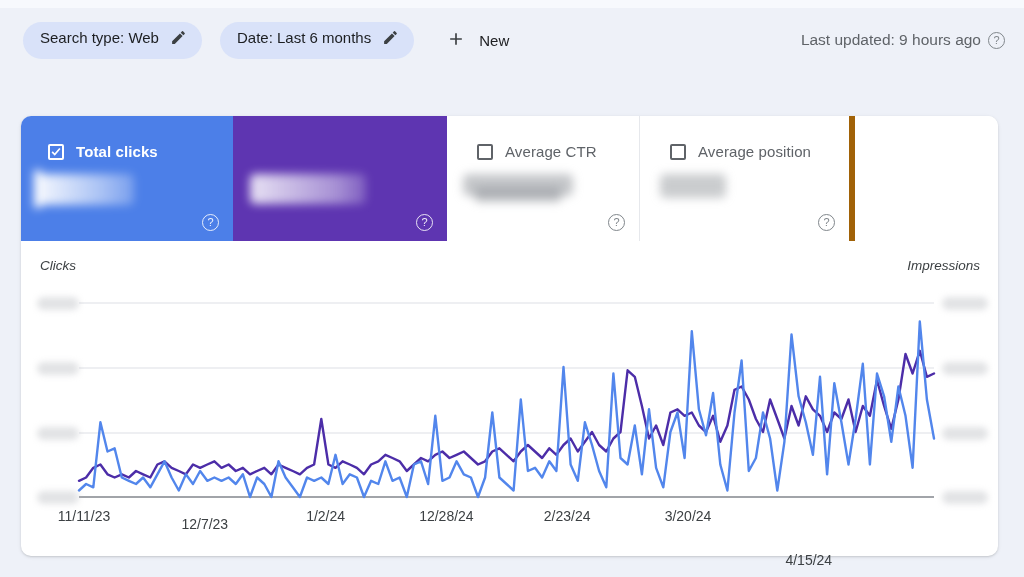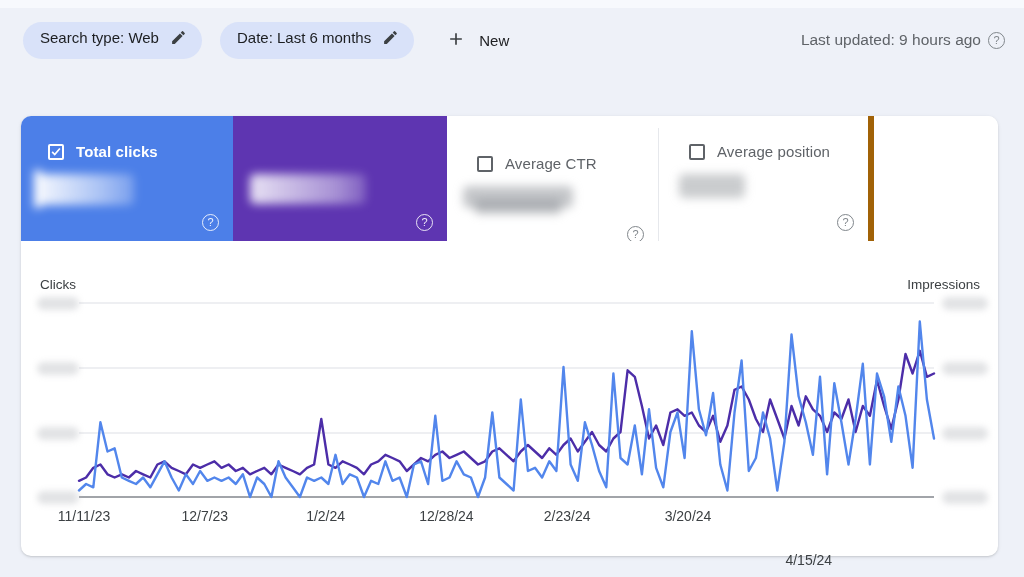--- a/index.html
+++ b/index.html
@@ -44,42 +44,42 @@
     position:absolute; left:21px; top:116px; width:977px; height:440px;
     background:#fff; border-radius:10px;
     box-shadow:0 1px 2px rgba(60,64,67,.18), 0 1px 4px rgba(60,64,67,.08);
   }
 
   
   .tiles { position:absolute; top:0; left:0; right:0; height:125px; display:flex; border-radius:10px 10px 0 0; overflow:hidden; }
   .tile { position:relative; height:125px; cursor:pointer; }
   .tile-clicks      { width:212px; background:#4c7fe8; color:#fff;text-align:right; }
   .tile-impressions { width:214px; background:#5e35b1; color:#fff; }
-  .tile-ctr         { width:212px; background:#fff; color:#5f6368; border-right:1px solid #e6e8ec;margin-top:12px; }
+  .tile-ctr         { width:193px; background:#fff; color:#5f6368; border-right:1px solid #e6e8ec; }
   .tile-position    { width:215px; background:#fff; color:#5f6368; border-right:6px solid #a16207; }
   .tile-spacer      { flex:1; background:#fff; }
   .tile-head { display:flex; align-items:center; gap:12px; padding:27px 0 0 27px; font-size:15px; font-weight:bold; letter-spacing:.1px; }
   .tile-ctr .tile-head, .tile-position .tile-head { font-weight:normal; font-size:15px; padding-left:30px; }
   .cbx { width:16px; height:16px; border-radius:2px; flex:0 0 auto; display:flex; align-items:center; justify-content:center; }
   .cbx.checked { border:2px solid #fff; }
   .cbx.unchecked { border:2px solid #5f6368; }
   .tile .q-icon { position:absolute; right:14px; bottom:10px; }
   .tile-clicks .q-icon, .tile-impressions .q-icon { border-color:rgba(255,255,255,.85); color:rgba(255,255,255,.9); }
 
   
   .val-blob { position:absolute; top:58px; border-radius:5px; filter:blur(5px); }
   .blob-clicks { left:15px; width:98px; height:31px; background:linear-gradient(90deg, rgba(255,255,255,.95), rgba(255,255,255,.5) 70%, rgba(255,255,255,.25)); }
   .blob-clicks::after { content:""; position:absolute; left:-2px; top:-4px; width:7px; height:38px; background:rgba(255,255,255,.95); }
   .blob-impressions { left:17px; width:116px; height:30px; background:linear-gradient(90deg, rgba(255,255,255,.85), rgba(255,255,255,.45) 75%, rgba(255,255,255,.2)); }
   .blob-ctr { left:16px; width:110px; height:22px; background:rgba(150,153,158,.55); }
   .blob-ctr::after { content:""; position:absolute; top:13px; left:12px; width:86px; height:15px; background:rgba(150,153,158,.6); border-radius:4px; }
   .blob-position { left:20px; width:66px; height:24px; background:rgba(150,153,158,.5); }
 
   
-  .axis-label { position:absolute; top:161px; font-size:13.5px; color:#3c4043; }
+  .axis-label { position:absolute; top:142px; font-size:13.5px; color:#3c4043;font-style:italic; }
   .axis-label.left { left:19px; }
   .axis-label.right { right:18px; }
   #chart-svg { position:absolute; top:170px; left:0; width:977px; height:230px; display:block; }
   .y-blob { position:absolute; height:13px; border-radius:7px; background:rgba(190,193,198,.45); filter:blur(3px); }
   .x-ticks { position:absolute; top:392px; left:0; right:0; height:20px; }
   .x-ticks span { position:absolute; transform:translateX(-50%); white-space:nowrap; font-size:14px; color:#3c4043; }
 </style>
 </head>
 <body>
 
@@ -176,21 +176,21 @@
       <div class="y-blob" style="top: 246px; left: 16px; width: 42px;"></div>
       <div class="y-blob" style="top: 246px; left: 921px; width: 46px;"></div>
       <div class="y-blob" style="top: 311px; left: 16px; width: 42px;"></div>
       <div class="y-blob" style="top: 311px; left: 921px; width: 46px;"></div>
       <div class="y-blob" style="top: 375px; left: 16px; width: 42px;"></div>
       <div class="y-blob" style="top: 375px; left: 921px; width: 46px;"></div>
     </div>
 
   <div class="x-ticks" id="x-ticks">
       <span style="left: 63px;">11/11/23</span>
-      <span style="left: 183.8px;">12/7/23</span>
+      <span style="left: 183.8px; margin-top: 8px;">12/7/23</span>
       <span style="left: 304.6px;">1/2/24</span>
       <span style="left: 425.4px;">12/28/24</span>
       <span style="left: 546.2px;">2/23/24</span>
       <span style="left: 667px;">3/20/24</span>
       <span style="left: 787.8px; margin-top: 44px;">4/15/24</span>
     </div>
 
 </div>
 
 </body></html>

